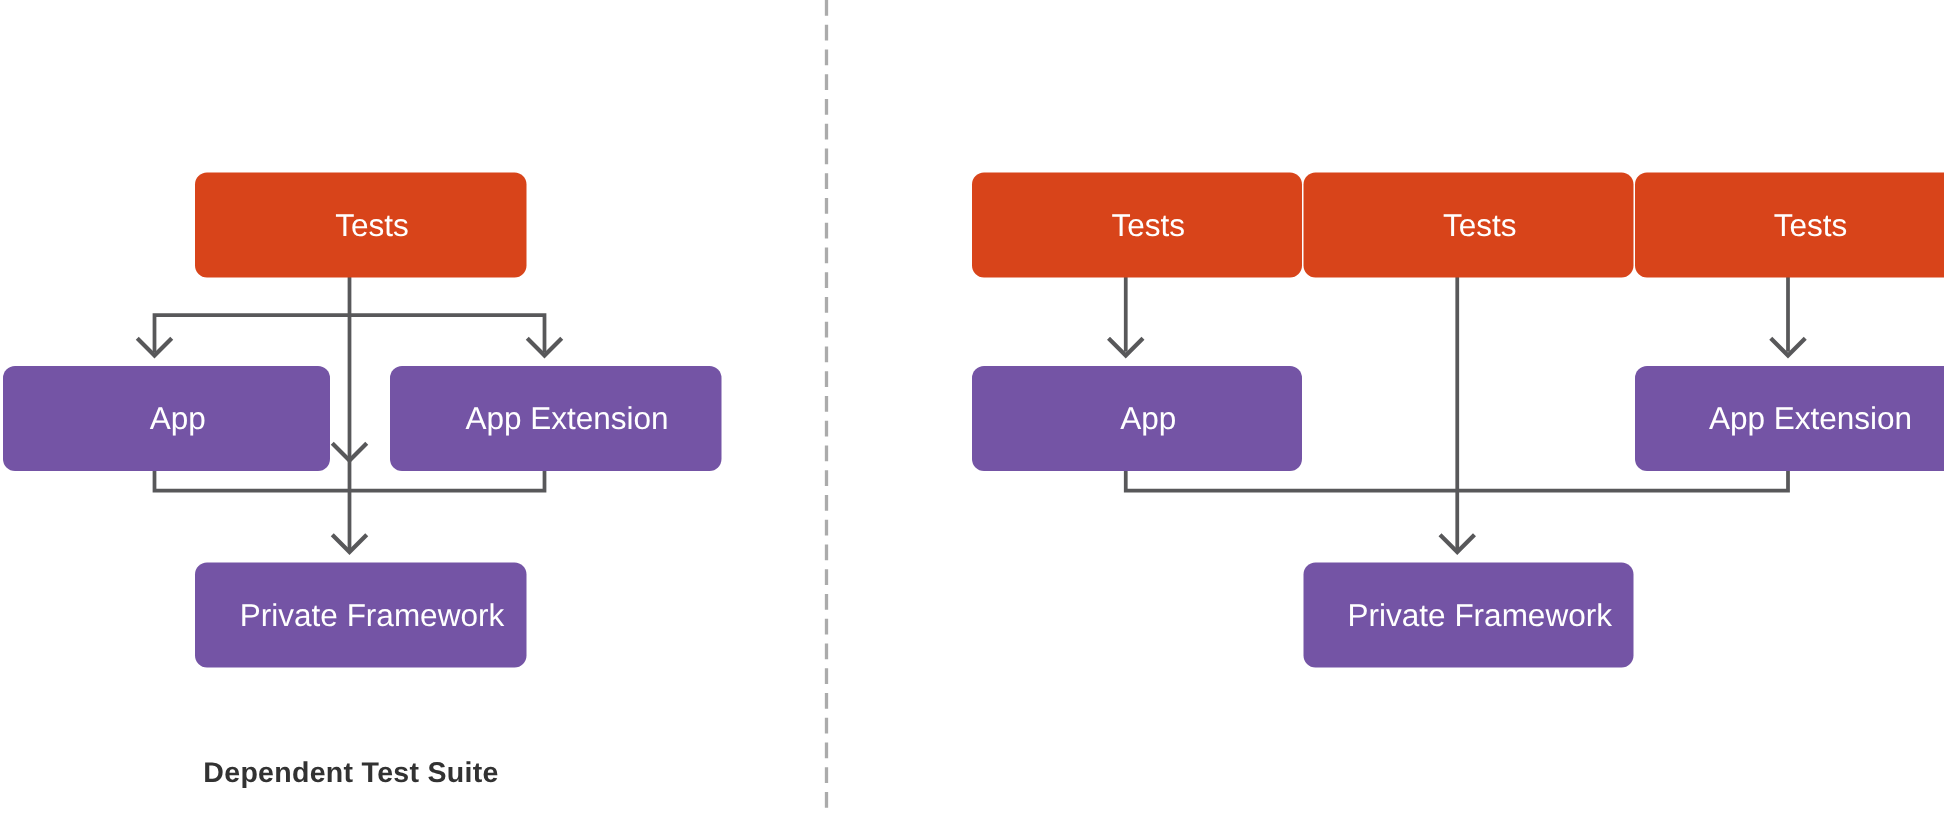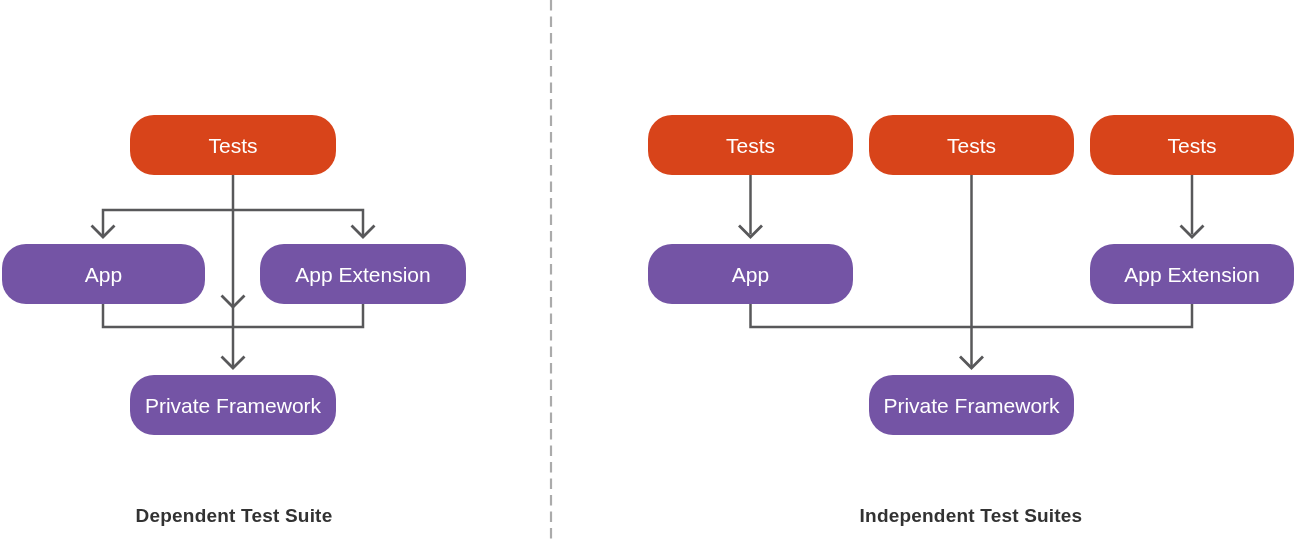--- a/index.html
+++ b/index.html
@@ -36,29 +36,30 @@
     stroke-linejoin: miter;
   }
   svg .divider-line {
     fill: none;
     stroke: var(--divider, #ABABAB);
     stroke-width: 2.2;
     stroke-dasharray: 10.5 6;
   }
   .node {
     position: absolute;
-    height: 60px;
-    border-radius: 24px;
+    height: 70px;
+    border-radius: 8px;
     display: flex;
     align-items: center;
     justify-content: center;
     color: var(--label-text, #ffffff);
     font-size: 21px;
     line-height: 1;
     white-space: nowrap;
+    padding-left: 15px;
   }
   .node.tests { background: var(--tests-fill, #D8441A); }
   .node.component { background: var(--component-fill, #7454A5); }
   .panel-title {
     position: absolute;
     top: 505px;
     font-size: 19px;
     font-weight: bold;
     letter-spacing: 0.2px;
     color: var(--title-text, #323232);
@@ -124,15 +125,14 @@
   </div>
   <div class="node component" style="left:648px; top:244px; width:205px;">
     <span>App</span>
   </div>
   <div class="node component" style="left:1090px; top:244px; width:204px;">
     <span>App Extension</span>
   </div>
   <div class="node component" style="left:869px; top:375px; width:205px;">
     <span>Private Framework</span>
   </div>
-  <div class="panel-title" style="left:648px; width:646px;">Independent Test Suites</div>
 
 </div>
 
 </body></html>

